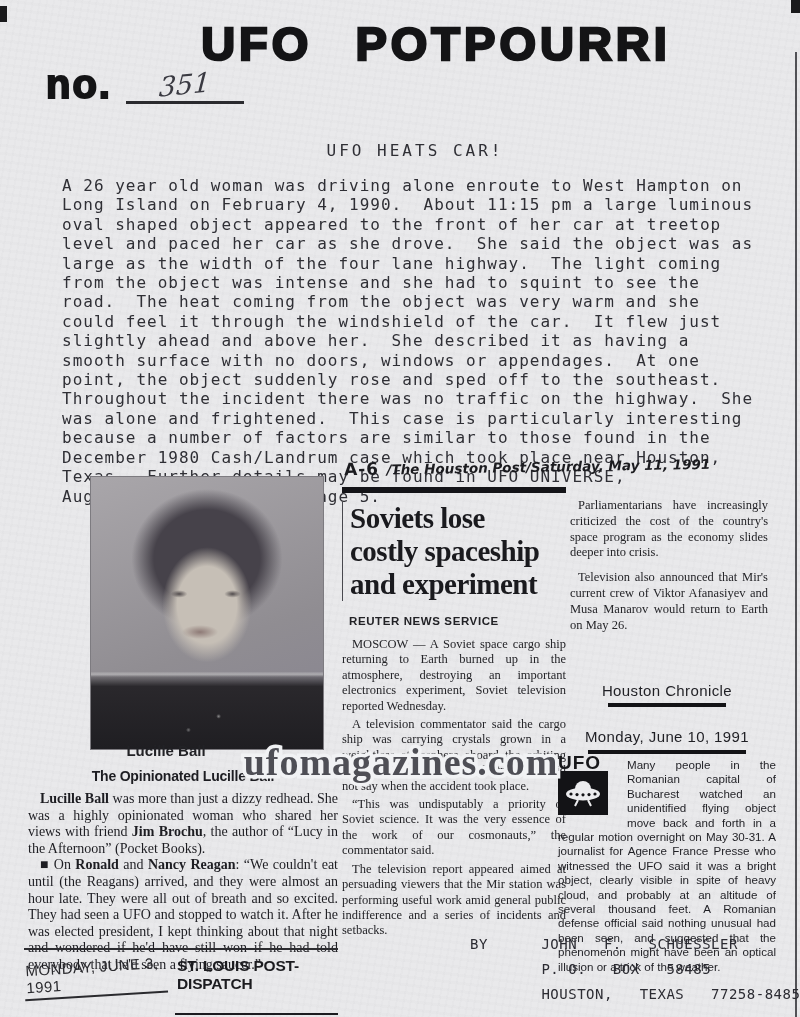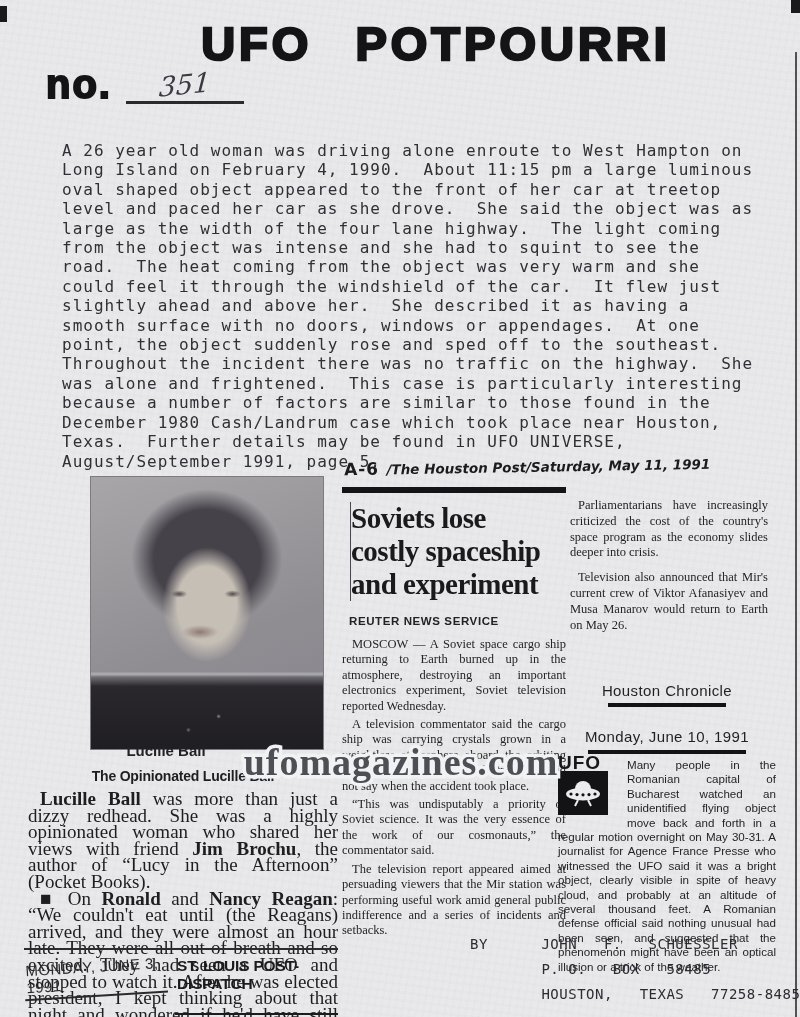--- a/index.html
+++ b/index.html
@@ -39,39 +39,39 @@
       radial-gradient(ellipse 62px 80px at 50% 47%, #c6bfb6 0 48%, rgba(198,191,182,0) 72%),
       radial-gradient(ellipse 102px 94px at 50% 30%, #46424a 0 52%, rgba(70,66,74,0) 74%),
       linear-gradient(to bottom, rgba(0,0,0,0) 71.5%, rgba(210,210,210,.55) 72.5%, rgba(0,0,0,0) 73.5%),
       linear-gradient(to bottom, transparent 72%, #2a282c 77%, #1f1e22 100%),
       linear-gradient(160deg, #a9a6aa, #908d92 60%, #868390);}
   .photo-caption{position:absolute;top:742px;left:50px;width:232px;text-align:center;
     font-weight:bold;font-size:15px;color:#222226;}
   
   .lucille{position:absolute;top:768px;left:28px;width:310px;color:#1d1d22;}
   .lucille h2{margin:0 0 7px;font-size:14px;letter-spacing:-0.2px;font-family:Liberation Sans, sans-serif;text-align:center;}
-  .lucille p{margin:0;font-family:"Liberation Serif",serif;font-size:19px;line-height:16.6px;
+  .lucille p{margin:0;font-family:"Liberation Serif",serif;font-size:14px;line-height:16.6px;
     text-align:justify;text-indent:12px;}
   
   .stl-footer{position:absolute;top:948px;left:24px;width:314px;border-top:2px solid #2c2c30;}
   .stl-row{display:flex;align-items:flex-start;margin-top:7px;}
   .stl-date{display:inline-block;transform:rotate(-3.5deg);font-size:15px;letter-spacing:.4px;
     color:#2a2a2e;border-bottom:2px solid #2a2a2e;padding:1px 2px 3px;}
   .stl-src{display:inline-block;font-weight:bold;font-size:15.5px;letter-spacing:-0.2px;color:#1b1b1f;
     border-bottom:2px solid #1b1b1f;margin-left:8px;padding:0 2px 20px;}
   
   .post-header{position:absolute;top:456px;left:344px;transform:rotate(-1deg);color:#1b1b1f;white-space:nowrap;}
   .post-header .pageref{font-family:"DejaVu Sans",sans-serif;font-weight:bold;font-size:17px;letter-spacing:1px;}
   .post-header .postsrc{font-family:"DejaVu Sans",sans-serif;font-weight:bold;font-style:italic;
     font-size:13.5px;margin-left:3px;}
   .post-col1{position:absolute;top:487px;left:342px;width:224px;}
   .post-col1 .bar{height:6px;background:#141418;margin-bottom:9px;}
-  .post-col1 h1{margin:0 8px 14px;font-family:"Liberation Serif",serif;font-weight:600;font-size:29px;
+  .post-col1 h1{margin:0 0 14px;font-family:"Liberation Serif",serif;font-weight:600;font-size:29px;
     line-height:33px;letter-spacing:-0.5px;color:#1a1a1e;white-space:pre-line;
-    border-left:1.5px solid #48484e;}
+    border-left:1.5px solid #48484e;padding-left:7px;}
   .post-col1 .byline{font-weight:bold;font-size:11.5px;letter-spacing:.6px;color:#222226;
     margin:0 0 10px;padding-left:7px;}
   .np p{margin:0 0 3px;font-family:"Liberation Serif",serif;font-size:12.5px;line-height:15.4px;
     text-align:justify;text-indent:10px;color:#242428;}
   .post-col2{position:absolute;top:498px;left:570px;width:198px;}
   .post-col2 p{margin:0 0 9px;text-indent:8px;line-height:15.8px;}
   
   .chronicle{position:absolute;top:682px;left:558px;width:218px;color:#1f1f24;}
   .ch-src,.ch-date{text-align:center;font-size:15px;letter-spacing:.4px;}
   .ch-bar{height:4px;background:#131316;}
@@ -106,20 +106,21 @@
   </header>
 
   <div class="no-block">
     <span class="no-label">no.</span>
     <span class="issue-wrap">
       <span class="issue">351</span>
     </span>
   </div>
 
   <section class="typed">
+    <div class="typed-title">UFO HEATS CAR!</div>
     <div class="typed-body">A 26 year old woman was driving alone enroute to West Hampton on
 Long Island on February 4, 1990.  About 11:15 pm a large luminous
 oval shaped object appeared to the front of her car at treetop
 level and paced her car as she drove.  She said the object was as
 large as the width of the four lane highway.  The light coming
 from the object was intense and she had to squint to see the
 road.  The heat coming from the object was very warm and she
 could feel it through the windshield of the car.  It flew just
 slightly ahead and above her.  She described it as having a
 smooth surface with no doors, windows or appendages.  At one

